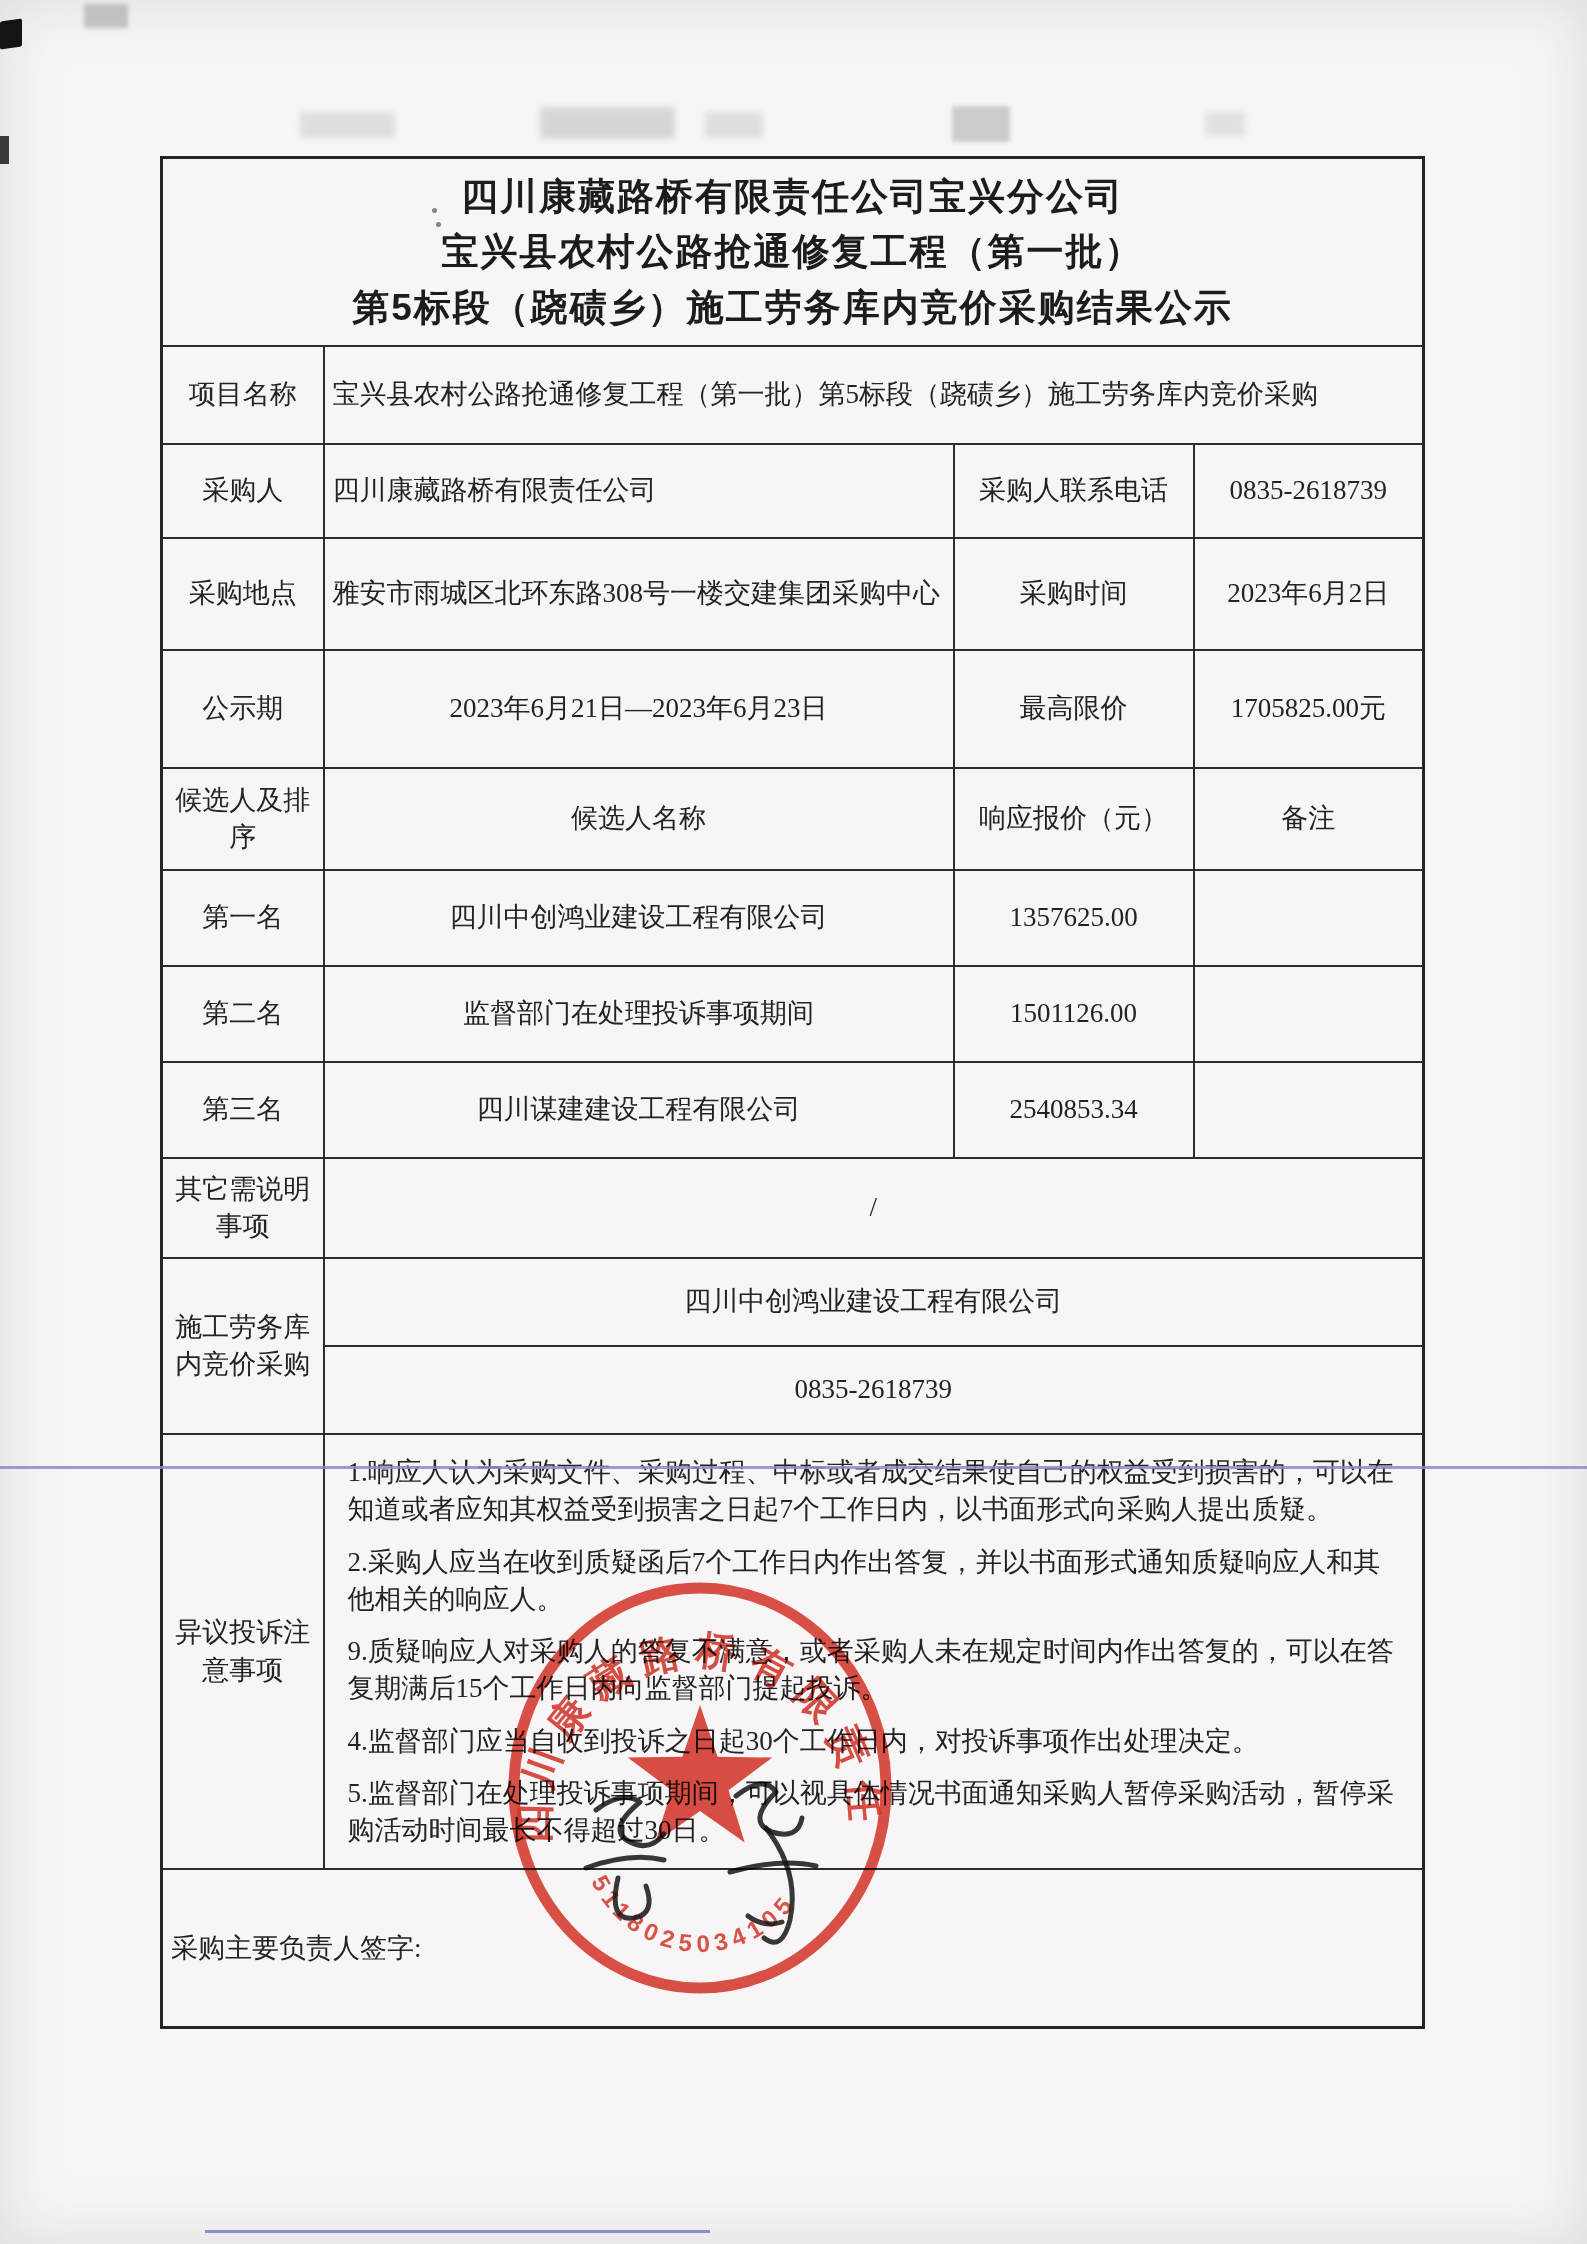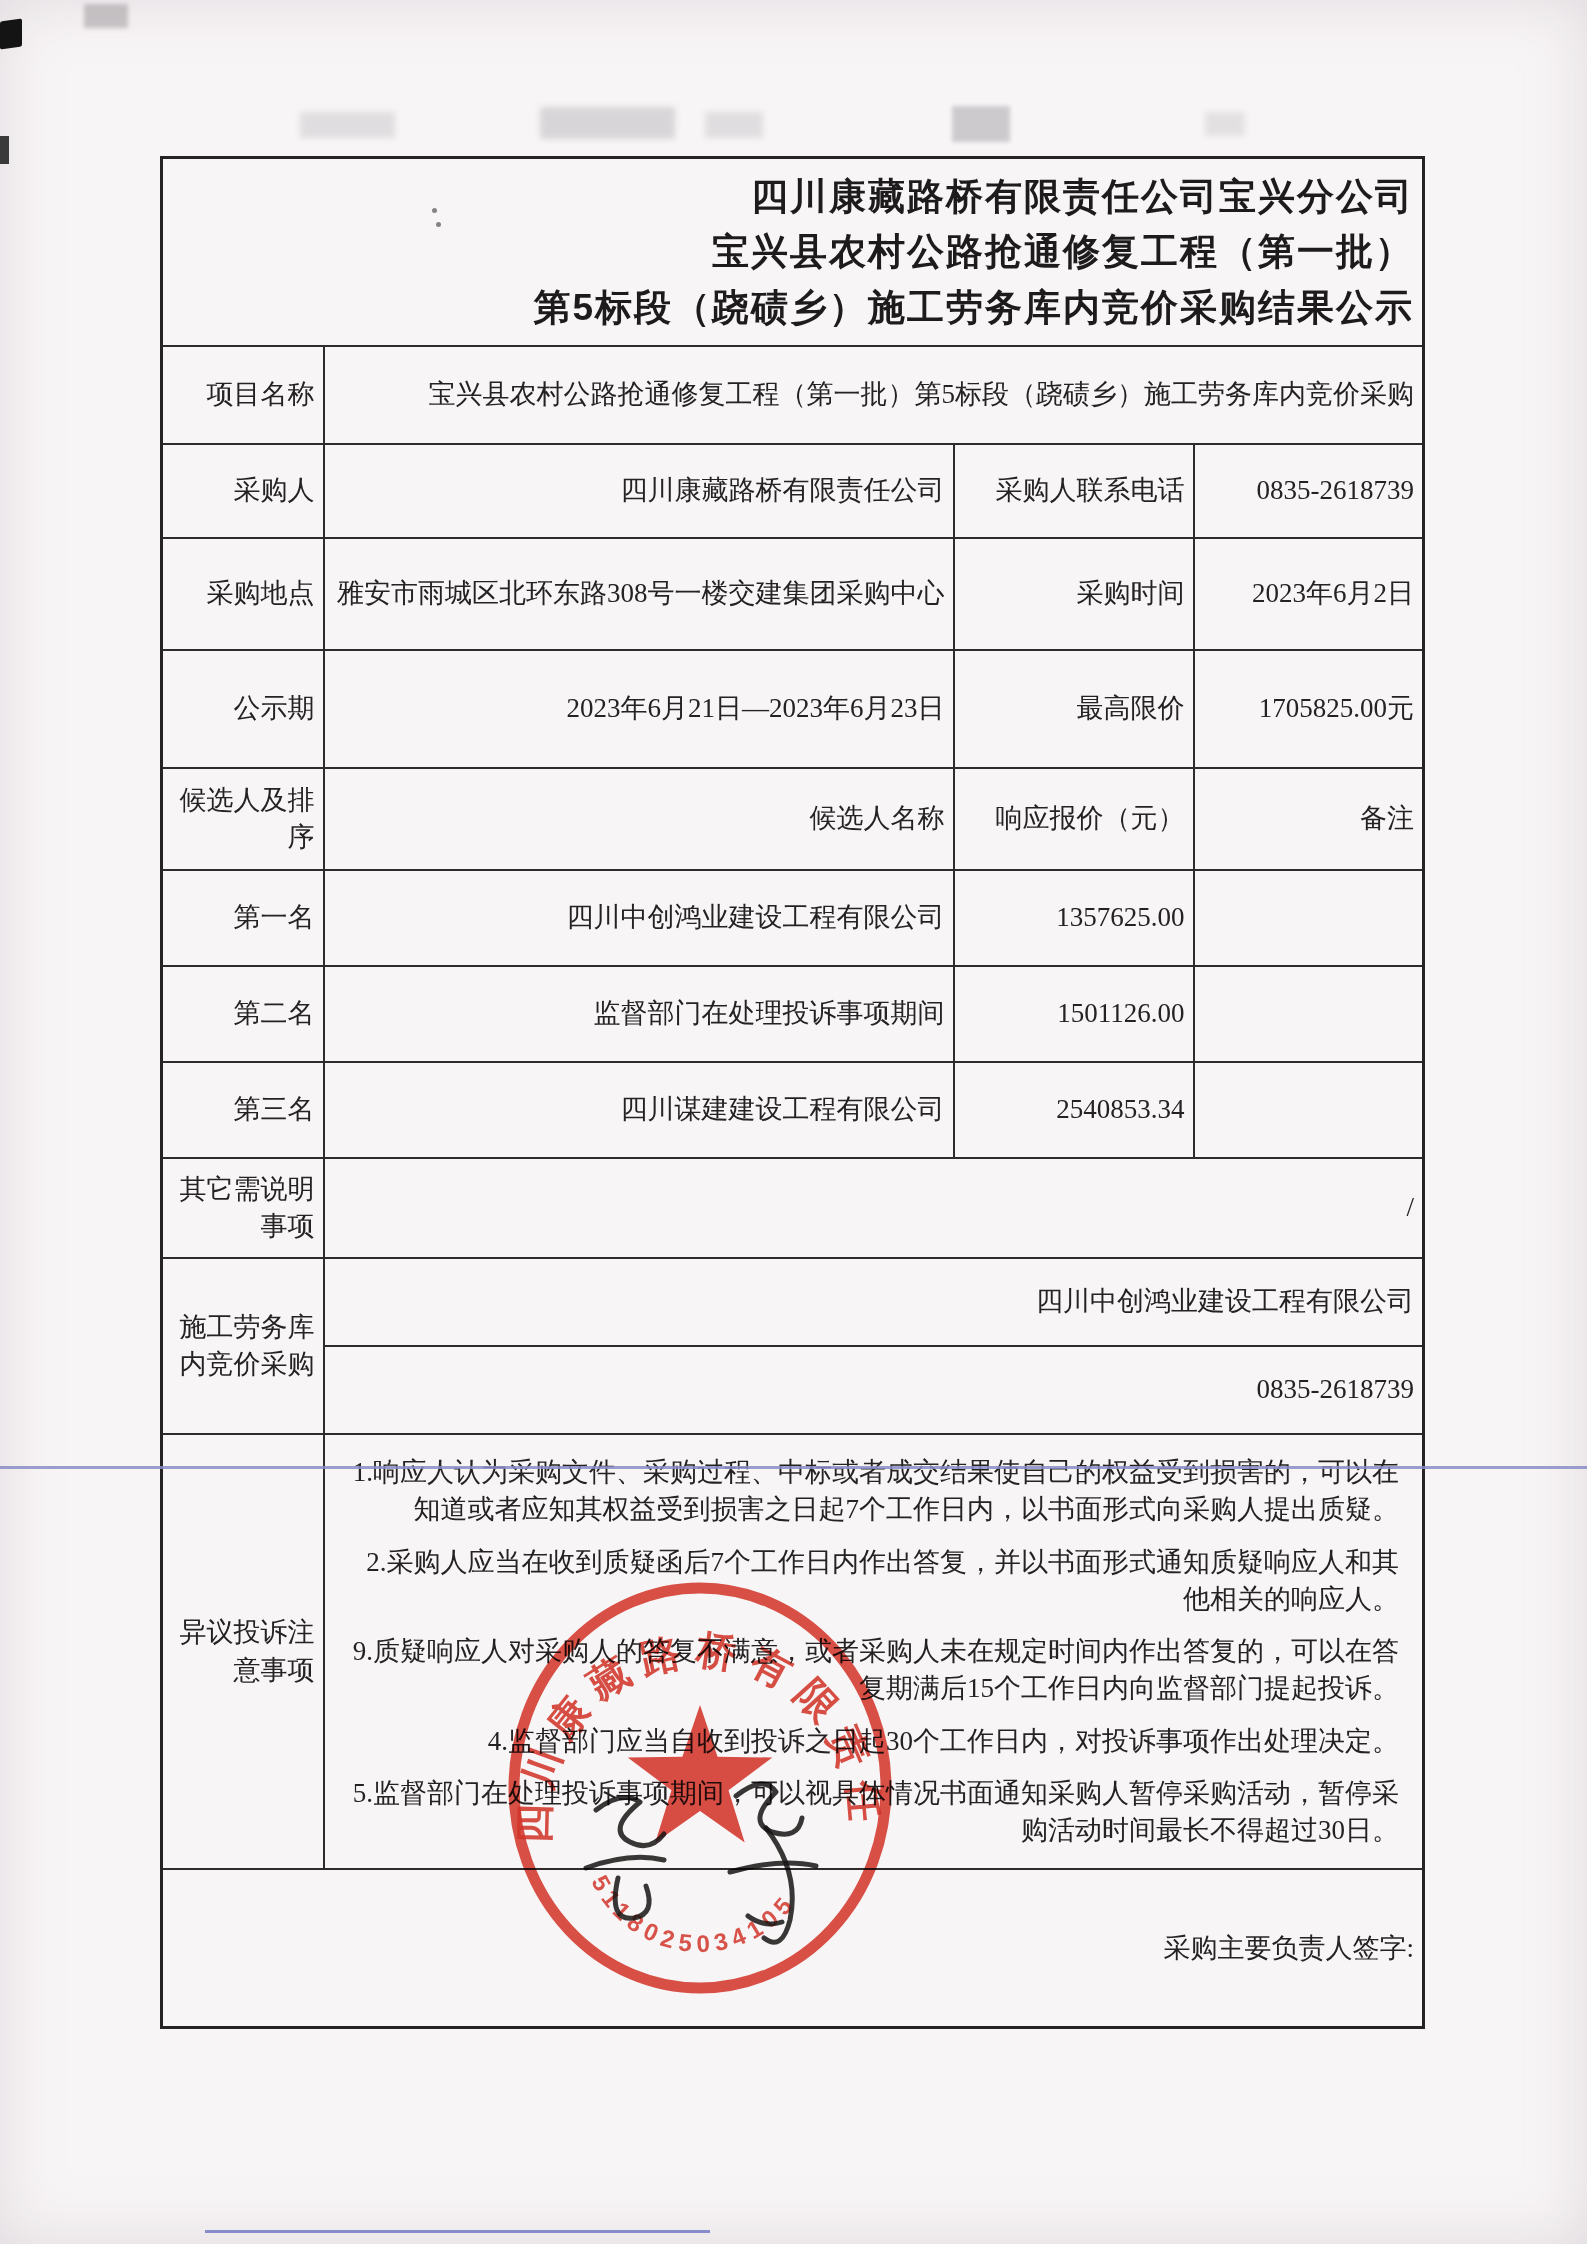--- a/index.html
+++ b/index.html
@@ -15,21 +15,20 @@
   table.doc {
     position:absolute; left:160px; top:156px; width:1262px;
     border-collapse:collapse; table-layout:fixed;
   }
   table.doc td {
     border:2px solid #2e2b2c;
     vertical-align:middle;
     font-size:27px; line-height:1.38;
     padding:4px 8px;
     word-break:break-all;
-    text-align:right;
   }
   table.doc { border:3px solid #262324; }
   .rh-title td{ height:178px; }
   .rh-a td{ height:88px; }  .rh-b td{ height:84px; }
   .rh-c td{ height:102px; } .rh-d td{ height:108px;margin-top:36px; }
   .rh-e td{ height:92px; }  .rh-f td{ height:86px; }
   .rh-g td{ height:90px; }  .rh-h td{ height:78px; }
   .rh-i td{ height:385px; } .rh-j td{ height:148px; }
 
   .title-cell { text-align:center; padding-top:30px; vertical-align:top; }

